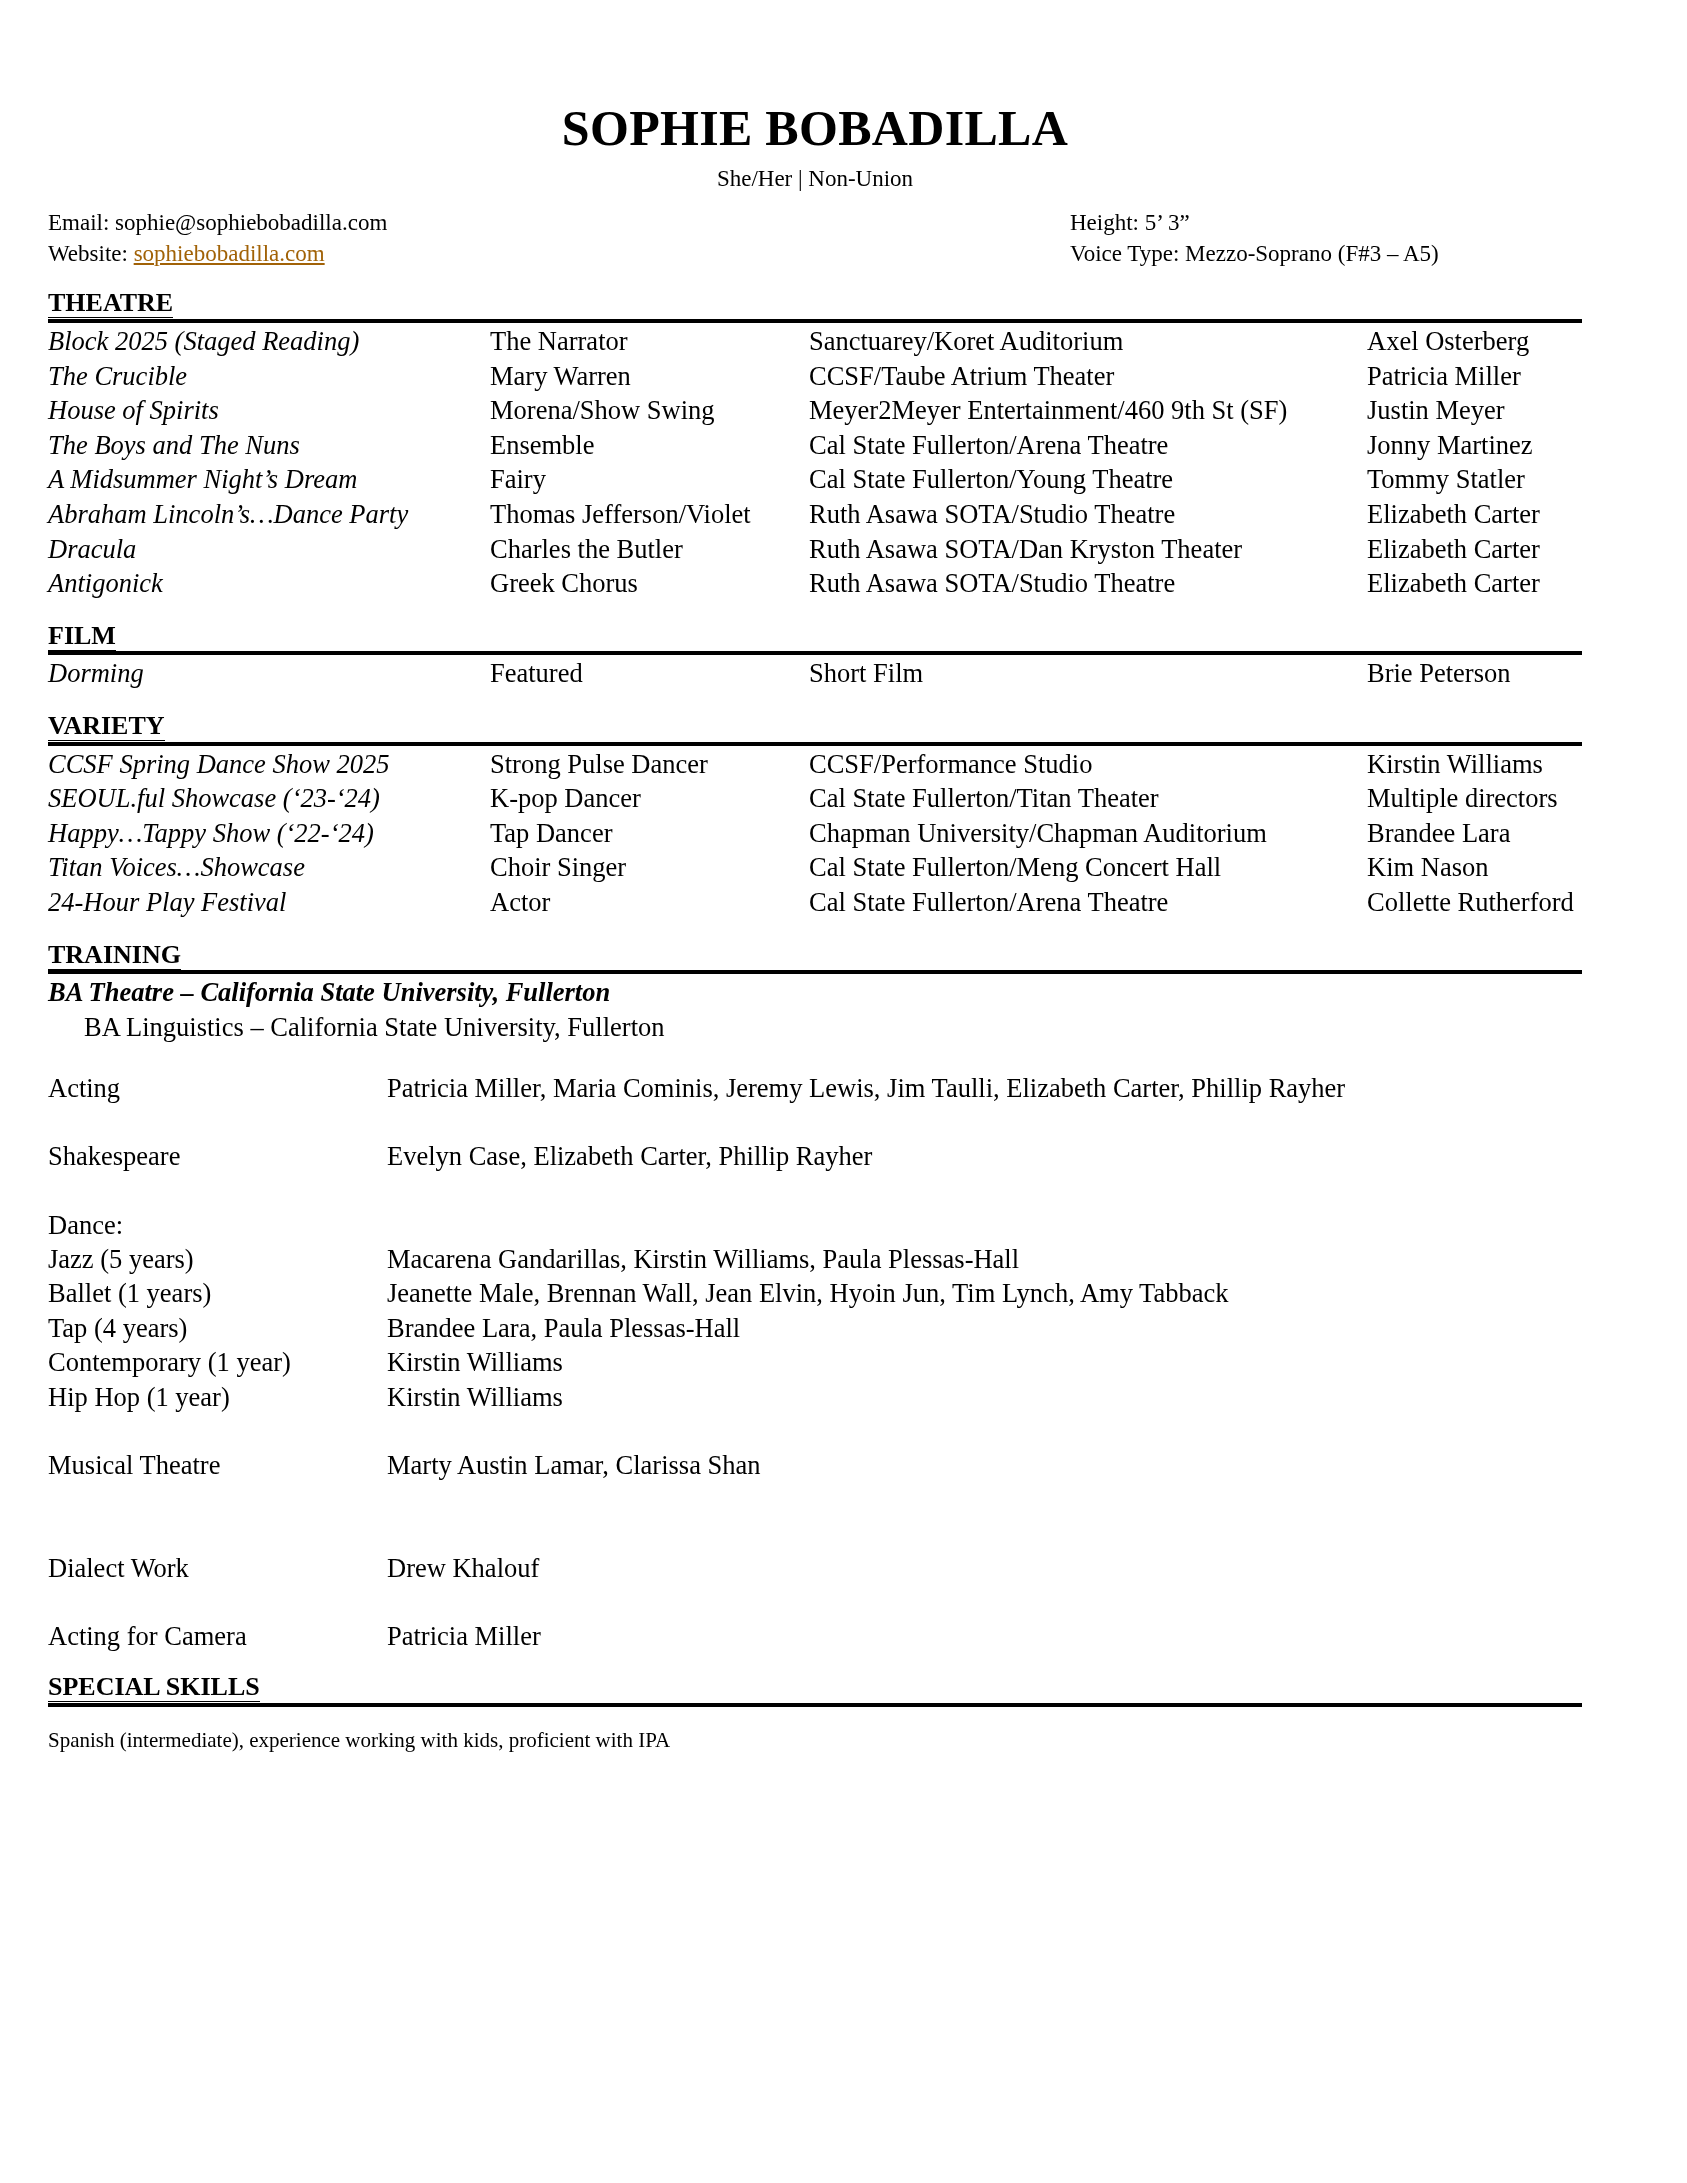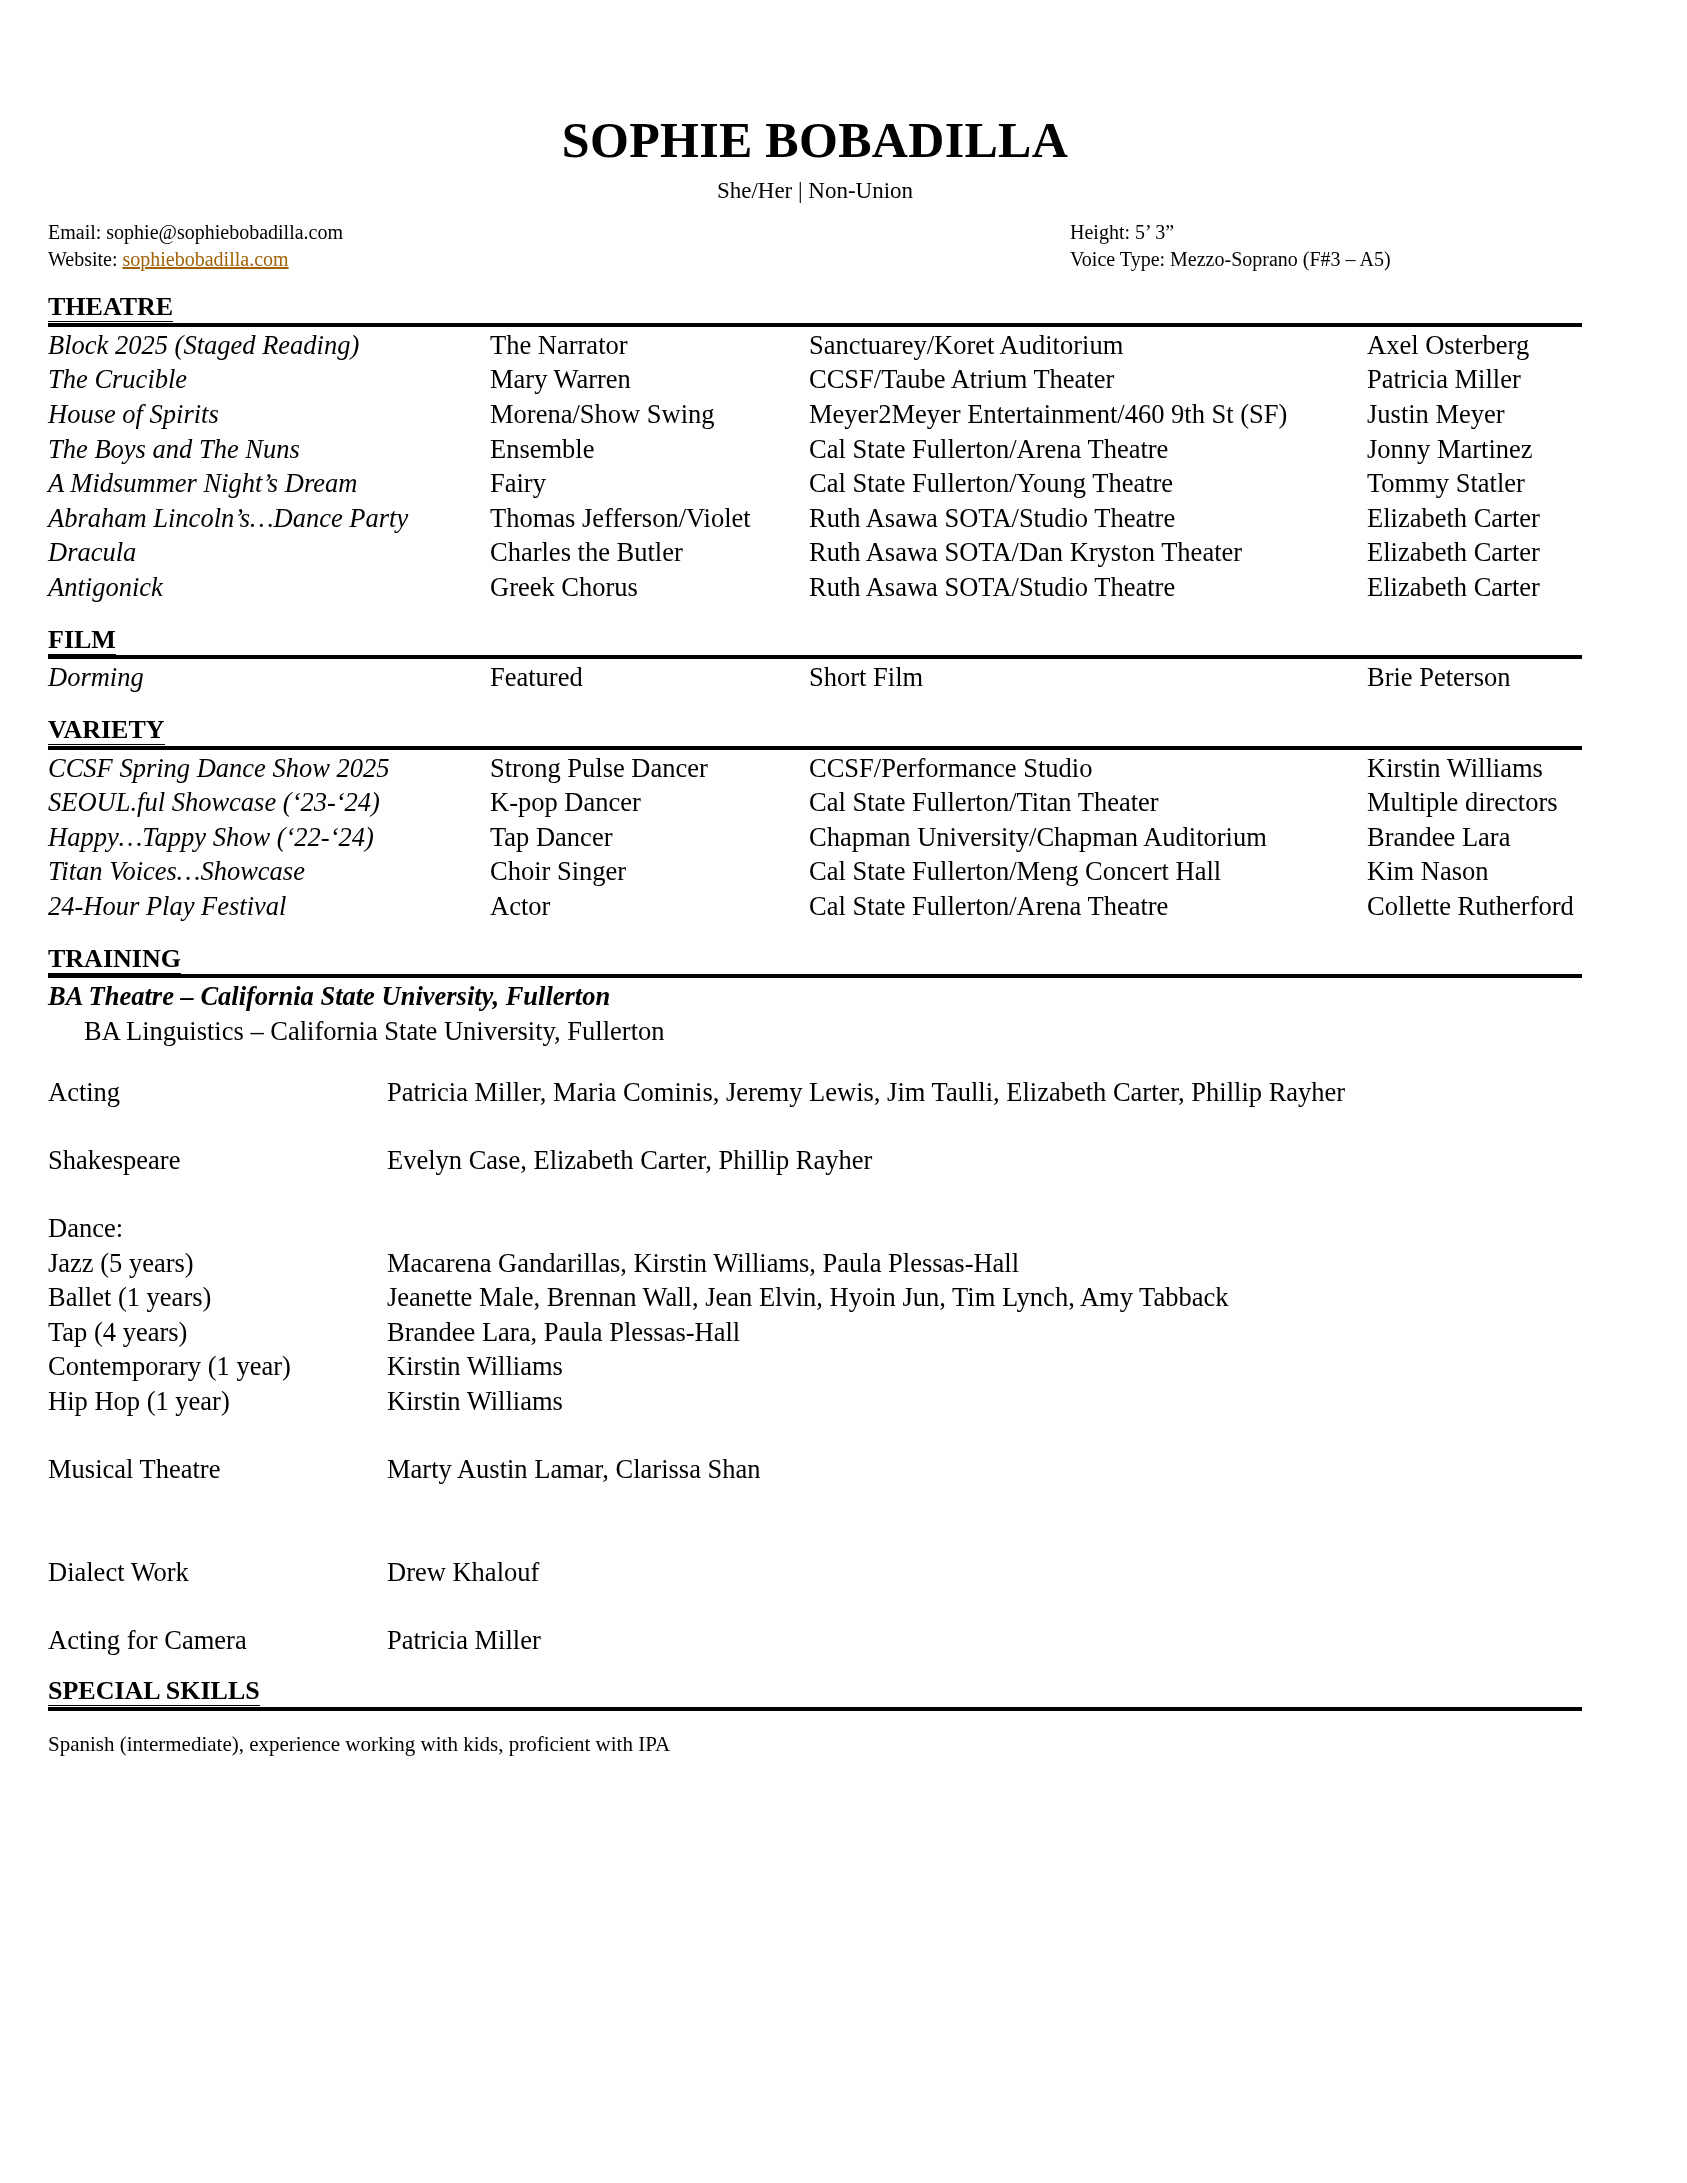--- a/index.html
+++ b/index.html
@@ -14,21 +14,21 @@
     background: #ffffff;
     font-family: "Liberation Serif", "DejaVu Serif", serif;
     color: #000000;
     box-sizing: border-box;
     padding: 0;
     overflow: hidden;
   }
   .inner {
     position: absolute;
     left: 48px;
-    top: 16px;
+    top: 4px;
     width: 1534px;
   }
 
   
   .name {
     text-align: center;
     font-weight: bold;
     font-size: 50px;
     letter-spacing: 0.3px;
     line-height: 1;
@@ -37,21 +37,21 @@
   }
   .pronouns {
     text-align: center;
     font-size: 23px;
     line-height: 1.2;
     margin-top: 12px;
   }
   .contact {
     margin-top: 14.6px;
     display: flex;
-    font-size: 20px;
+    font-size: 23px;
     line-height: 1.35;
   }
   .contact .left { width: 1022px; }
   .contact .right { width: 511px; }
   .contact .row { white-space: nowrap; }
   a.link {
     color: #a16207;
     text-decoration: underline;
   }
 

